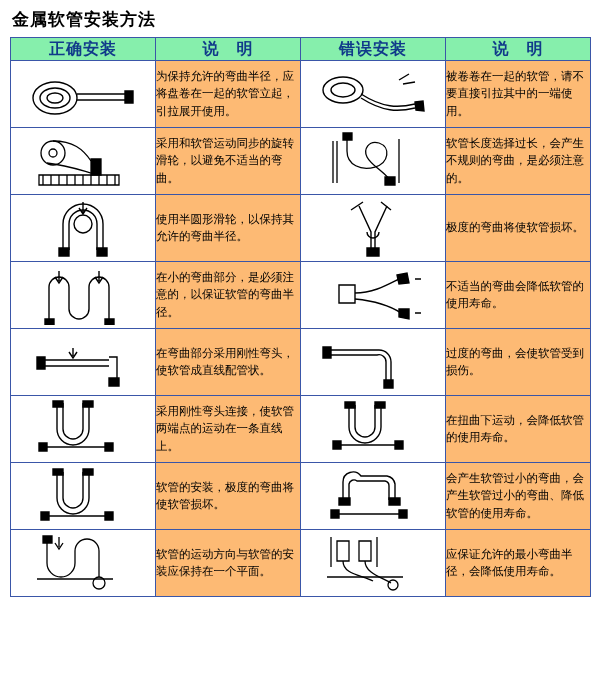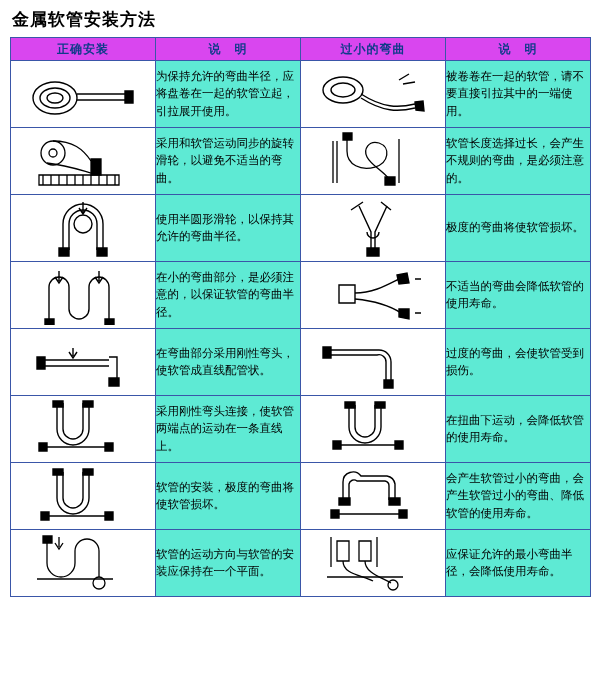--- a/index.html
+++ b/index.html
@@ -33,38 +33,38 @@
     width: 580px;
     table-layout: fixed;
     border: 1px solid #1b3a8f;
   }
   table.main td, table.main th {
     border: 1px solid #3a56a8;
     padding: 0;
     vertical-align: middle;
   }
   thead th {
-    background: #d946ef;
+    background: #86efac;
     color: #103a8a;
-    font-size: 12px;
+    font-size: 16px;
     font-weight: bold;
     height: 22px;
     text-align: center;
     letter-spacing: 1px;
   }
   col.img-col { width: 145px; }
   col.txt-col { width: 145px; }
 
   td.imgcell {
     background: #ffffff;
     text-align: center;
     height: 66px;
   }
   td.txtcell {
-    background: #5eead4;
+    background: #fdba74;
     font-size: 11.5px;
     line-height: 1.5;
     color: #000;
     padding: 4px 7px;
     text-align: left;
   }
   .fig {
     width: 140px;
     height: 60px;
     display: block;
@@ -85,21 +85,21 @@
     <colgroup>
       <col class="img-col">
         <col class="txt-col">
         <col class="img-col">
         <col class="txt-col">
     </colgroup>
     <thead>
       <tr>
         <th>正确安装</th>
         <th>说　明</th>
-        <th>过小的弯曲</th>
+        <th>错误安装</th>
         <th>说　明</th>
       </tr>
     </thead>
     <tbody>
 
       <tr>
         <td class="imgcell">
           <svg class="fig" viewBox="0 0 140 60">
             <g fill="none" stroke="#000" stroke-width="1.4">
               <ellipse cx="42" cy="34" rx="22" ry="16"></ellipse>

